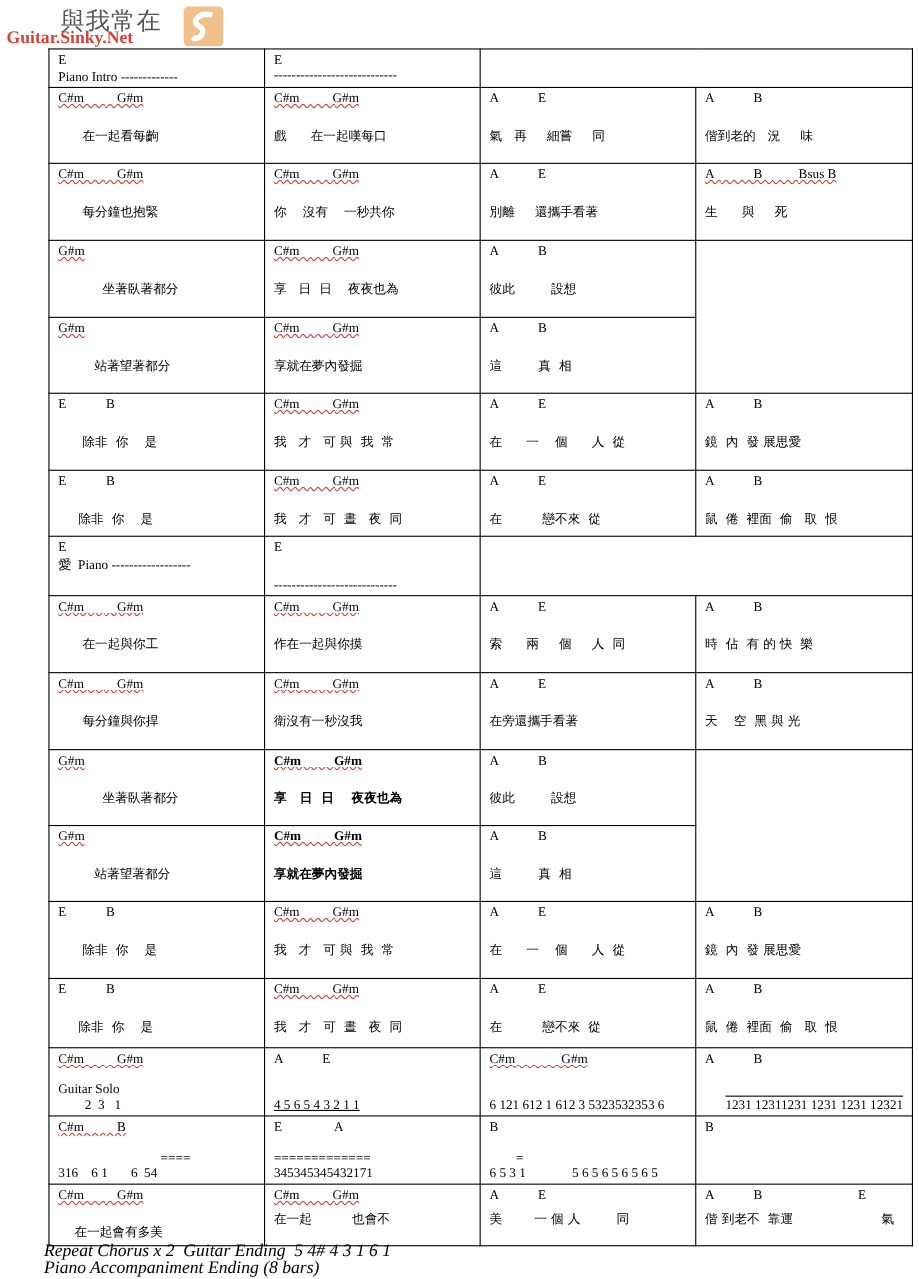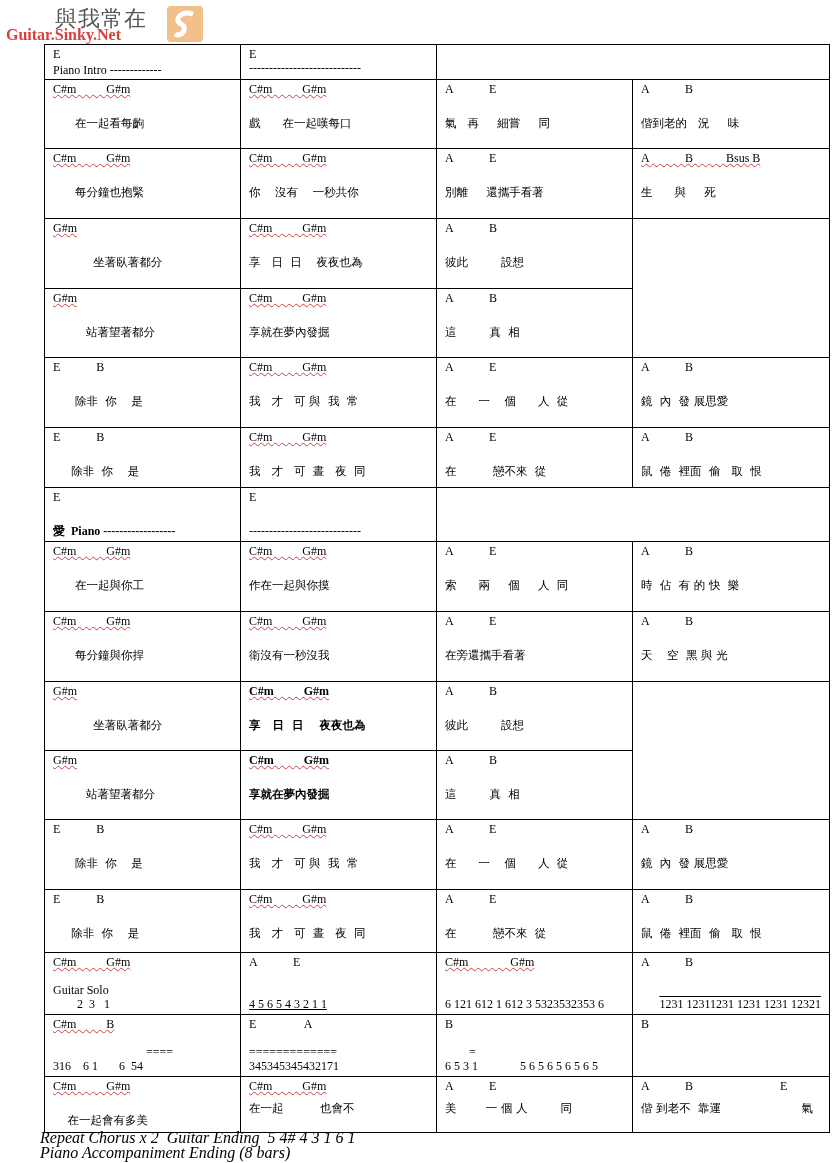--- a/index.html
+++ b/index.html
@@ -159,21 +159,21 @@
           <div class="lyric">在          戀不來  從</div>
         </td>
         <td>
           <div class="chords">A            B</div>
           <div class="lyric">鼠  倦  裡面  偷   取  恨</div>
         </td>
       </tr>
       <tr style="height: 54px;">
         <td>
           <div class="chords">E</div>
-          <div class="note" style="margin-top: 20px; font-weight: bold;">愛  Piano ------------------</div>
+          <div class="note" style="margin-top: 2px;">愛  Piano ------------------</div>
         </td>
         <td>
           <div class="chords">E</div>
           <div class="note" style="margin-top: 20px;">----------------------------</div>
         </td>
         <td colspan="2"></td>
       </tr>
       <tr style="height: 70px;">
         <td>
           <div class="chords wavy">C#m          G#m</div>

